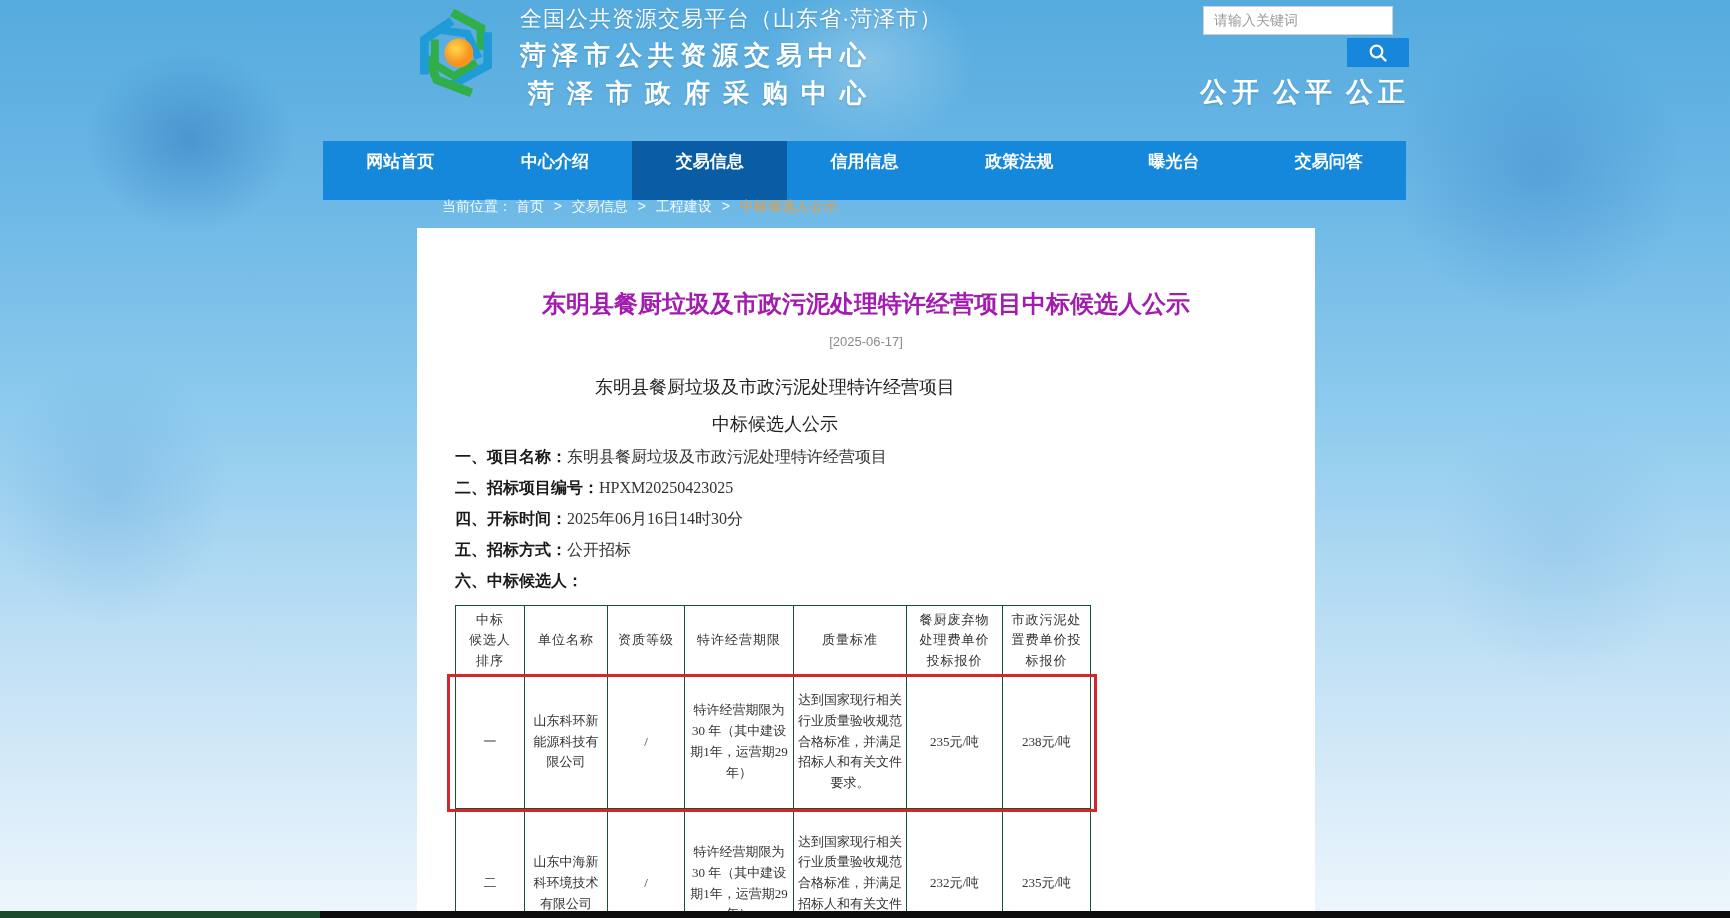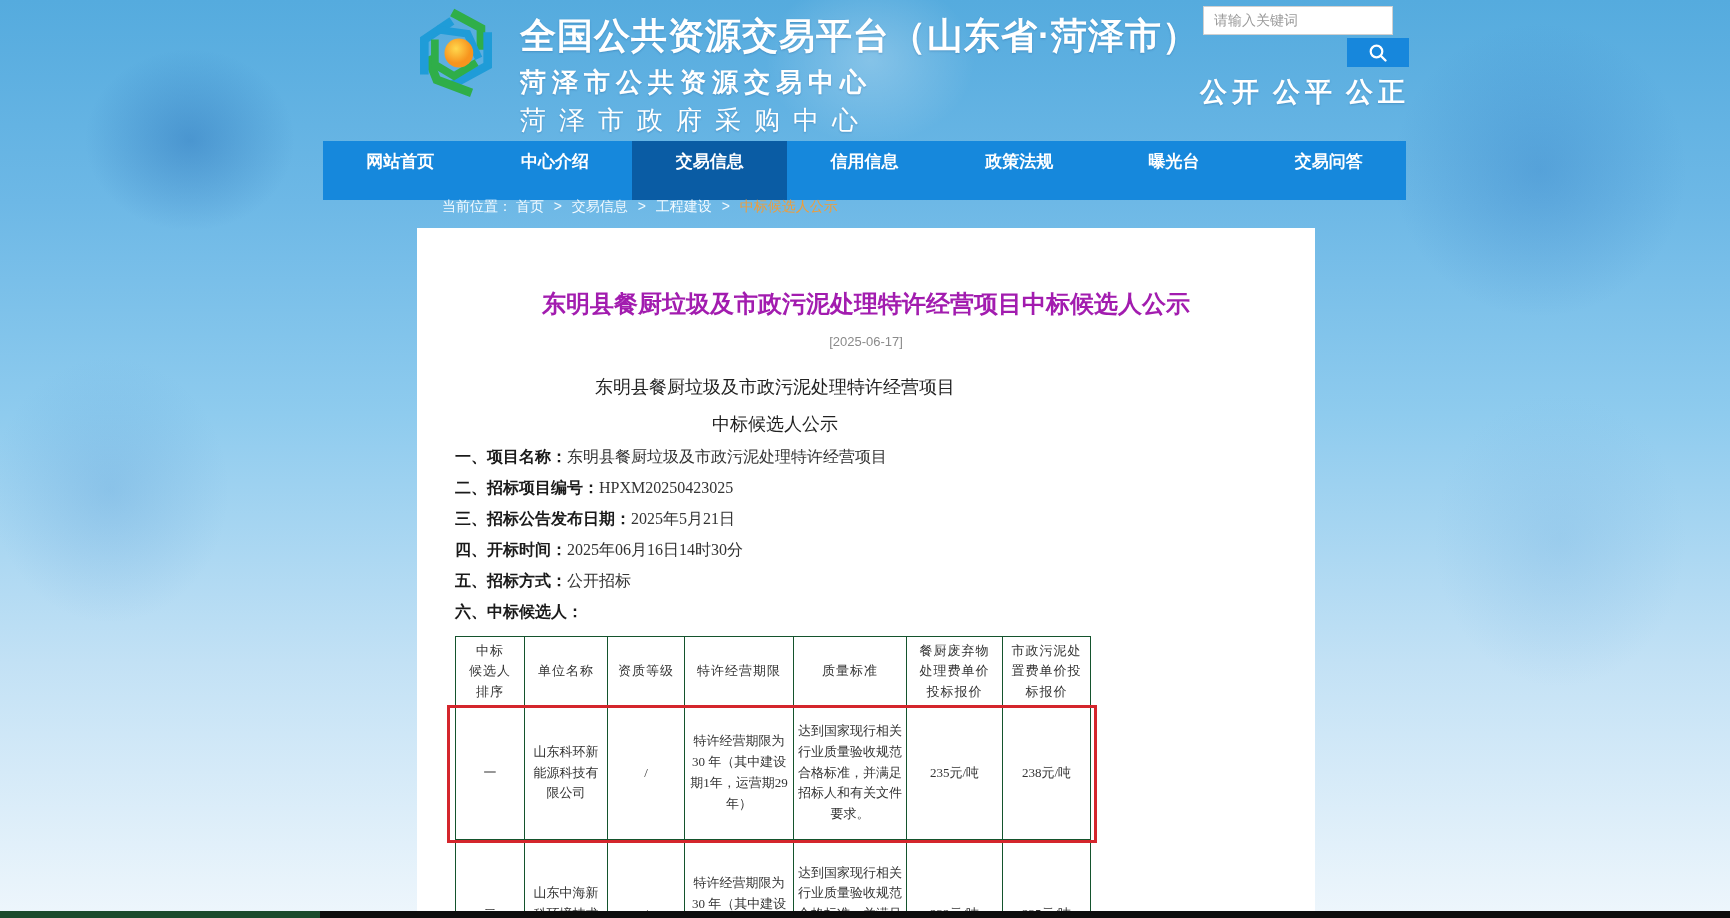--- a/index.html
+++ b/index.html
@@ -11,23 +11,23 @@
   .blob { position:absolute; border-radius:50%; pointer-events:none; }
   .b1 { left:40px; top:10px; width:300px; height:260px; background:radial-gradient(closest-side,rgba(30,100,175,.38),rgba(30,100,175,0) 70%); }
   .b2 { left:1330px; top:-40px; width:420px; height:420px; background:radial-gradient(closest-side,rgba(40,115,190,.30),rgba(40,115,190,0) 70%); }
   .b3 { left:720px; top:-60px; width:300px; height:240px; background:radial-gradient(closest-side,rgba(255,255,255,.25),rgba(255,255,255,0) 70%); }
   .b4 { left:-60px; top:300px; width:340px; height:380px; background:radial-gradient(closest-side,rgba(80,150,210,.25),rgba(80,150,210,0) 70%); }
   .b5 { left:1380px; top:330px; width:360px; height:420px; background:radial-gradient(closest-side,rgba(120,180,225,.30),rgba(120,180,225,0) 70%); }
 
   
   .logo { position:absolute; left:408px; top:4px; width:96px; height:98px; }
   .titles { position:absolute; left:520px; top:4px; color:#fff; }
-  .t1 { font-size:36px; font-weight:bold; letter-spacing:1px; text-shadow:0 1px 2px rgba(0,60,120,.25);margin-top:8px; }
+  .t1 { font-size:22px; font-weight:normal; letter-spacing:1px; text-shadow:0 1px 2px rgba(0,60,120,.25); }
   .t2 { font-size:26px; font-weight:bold; letter-spacing:6px; margin-top:4px; text-shadow:0 1px 2px rgba(0,60,120,.25); }
-  .t3 { font-size:26px; font-weight:normal; letter-spacing:13px; margin-top:3px; text-shadow:0 1px 2px rgba(0,60,120,.25); }
+  .t3 { font-size:26px; font-weight:bold; letter-spacing:13px; margin-top:3px; text-shadow:0 1px 2px rgba(0,60,120,.25);margin-left:8px; }
 
   .search-input { position:absolute; left:1203px; top:6px; width:190px; height:29px; border:1px solid #d0d0d0;
                   background:#fff; padding:0 10px; font-size:14px; color:#333; outline:none;font-family:Liberation Serif, serif; }
   .search-input::placeholder { color:#9a9a9a; }
   .search-btn { position:absolute; left:1347px; top:38px; width:62px; height:29px; background:#1787dc; border:none; cursor:pointer;
                 display:flex; align-items:center; justify-content:center; }
   .slogan { position:absolute; left:1200px; top:74px; width:210px; display:flex; justify-content:space-between;
             color:#fff; font-size:27px; font-weight:bold; text-shadow:0 1px 2px rgba(0,60,120,.25); }
   .slogan span { letter-spacing:5px; }
 
@@ -145,23 +145,20 @@
     <div class="art-date">[2025-06-17]</div>
     <div class="doc">
       <div class="sub1">东明县餐厨垃圾及市政污泥处理特许经营项目</div>
       <div class="sub2">中标候选人公示</div>
 
       <div class="doc-item">
         <span class="lbl">一、项目名称：</span><span class="val">东明县餐厨垃圾及市政污泥处理特许经营项目</span>
       </div>
       <div class="doc-item">
         <span class="lbl">二、招标项目编号：</span><span class="val">HPXM20250423025</span>
-      </div>
-      <div class="doc-item">
-        <span class="lbl">三、招标公告发布日期：</span><span class="val">2025年5月21日</span>
       </div>
       <div class="doc-item">
         <span class="lbl">四、开标时间：</span><span class="val">2025年06月16日14时30分</span>
       </div>
       <div class="doc-item">
         <span class="lbl">五、招标方式：</span><span class="val">公开招标</span>
       </div>
       <div class="doc-item">
         <span class="lbl">六、中标候选人：</span><span class="val"></span>
       </div>

